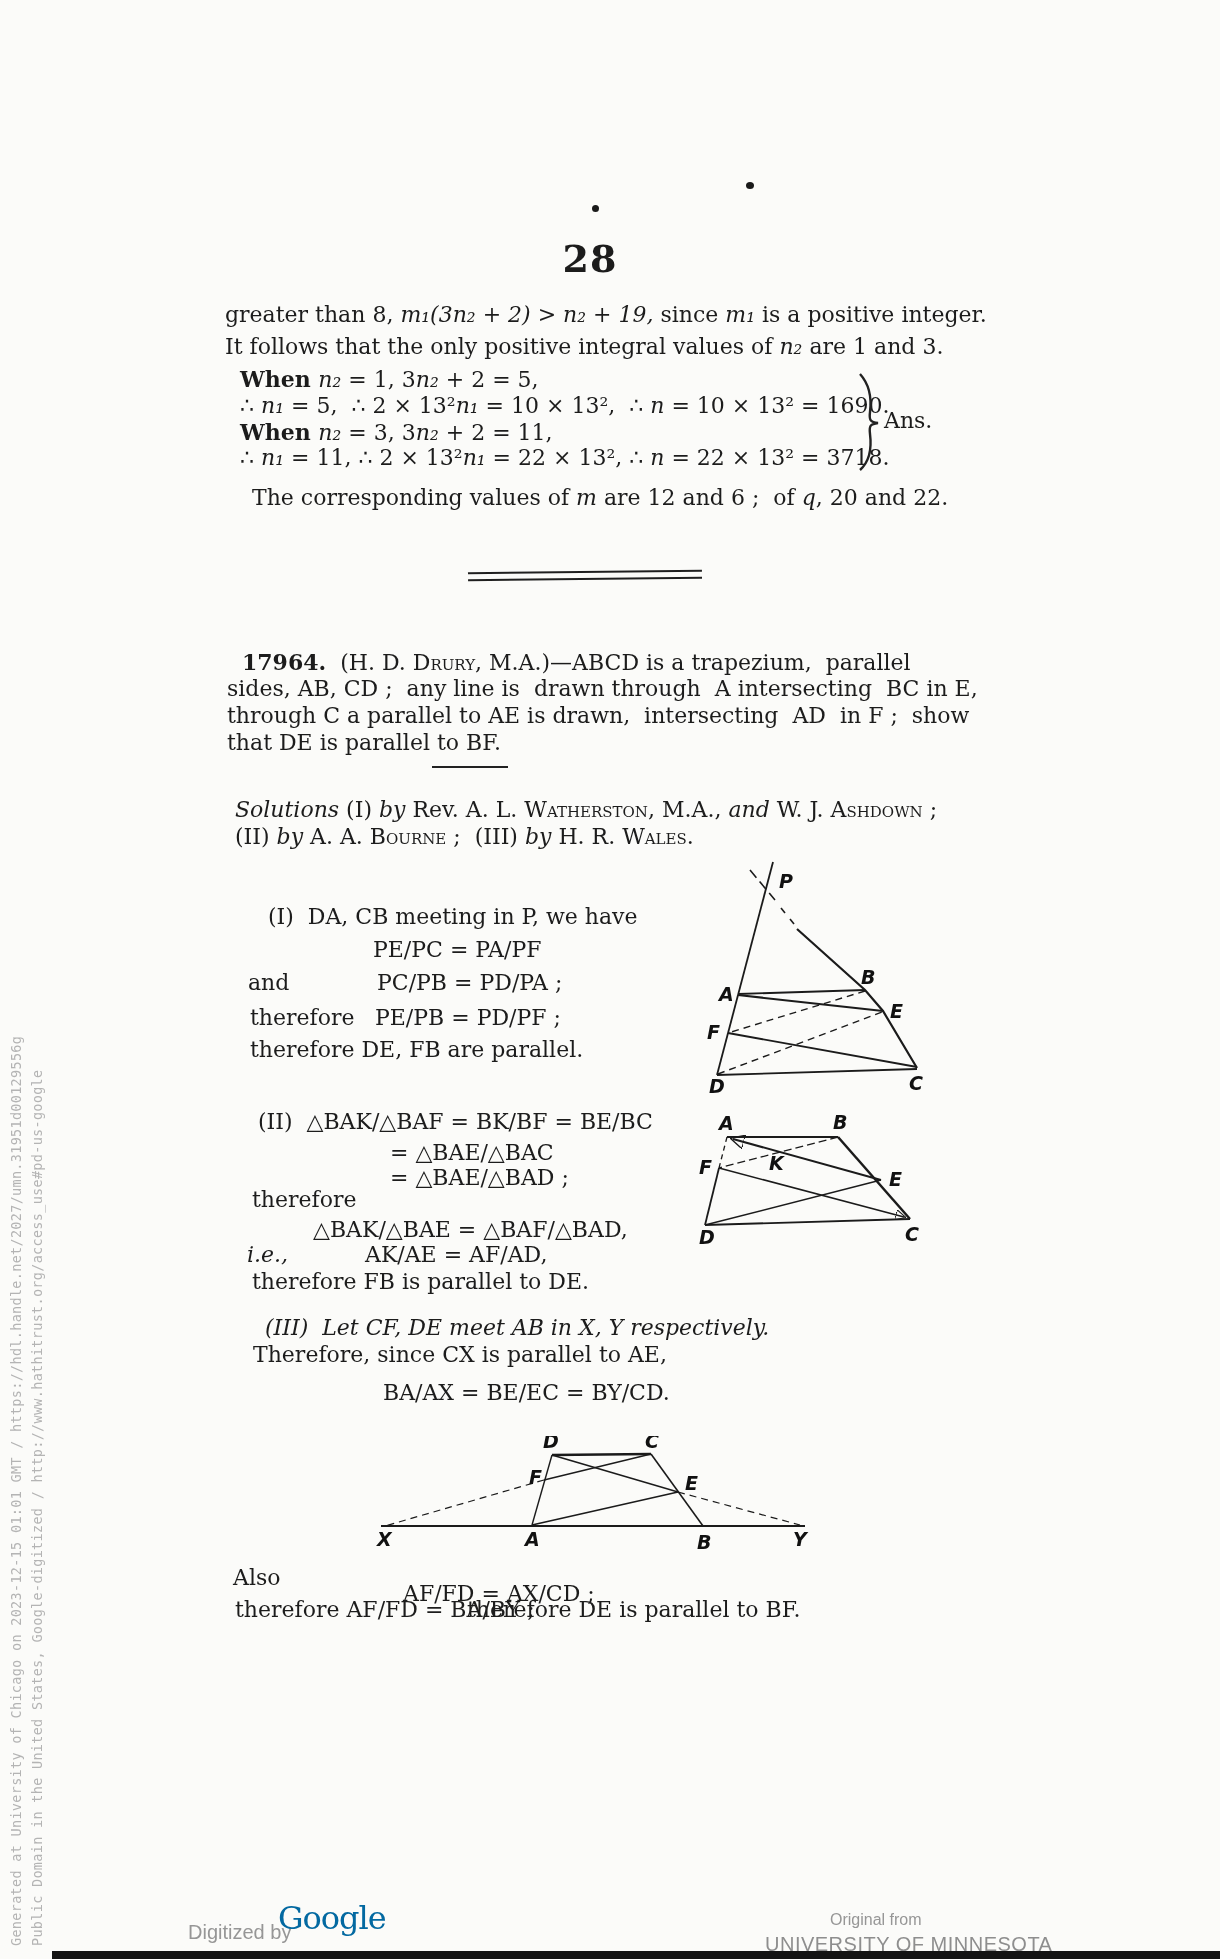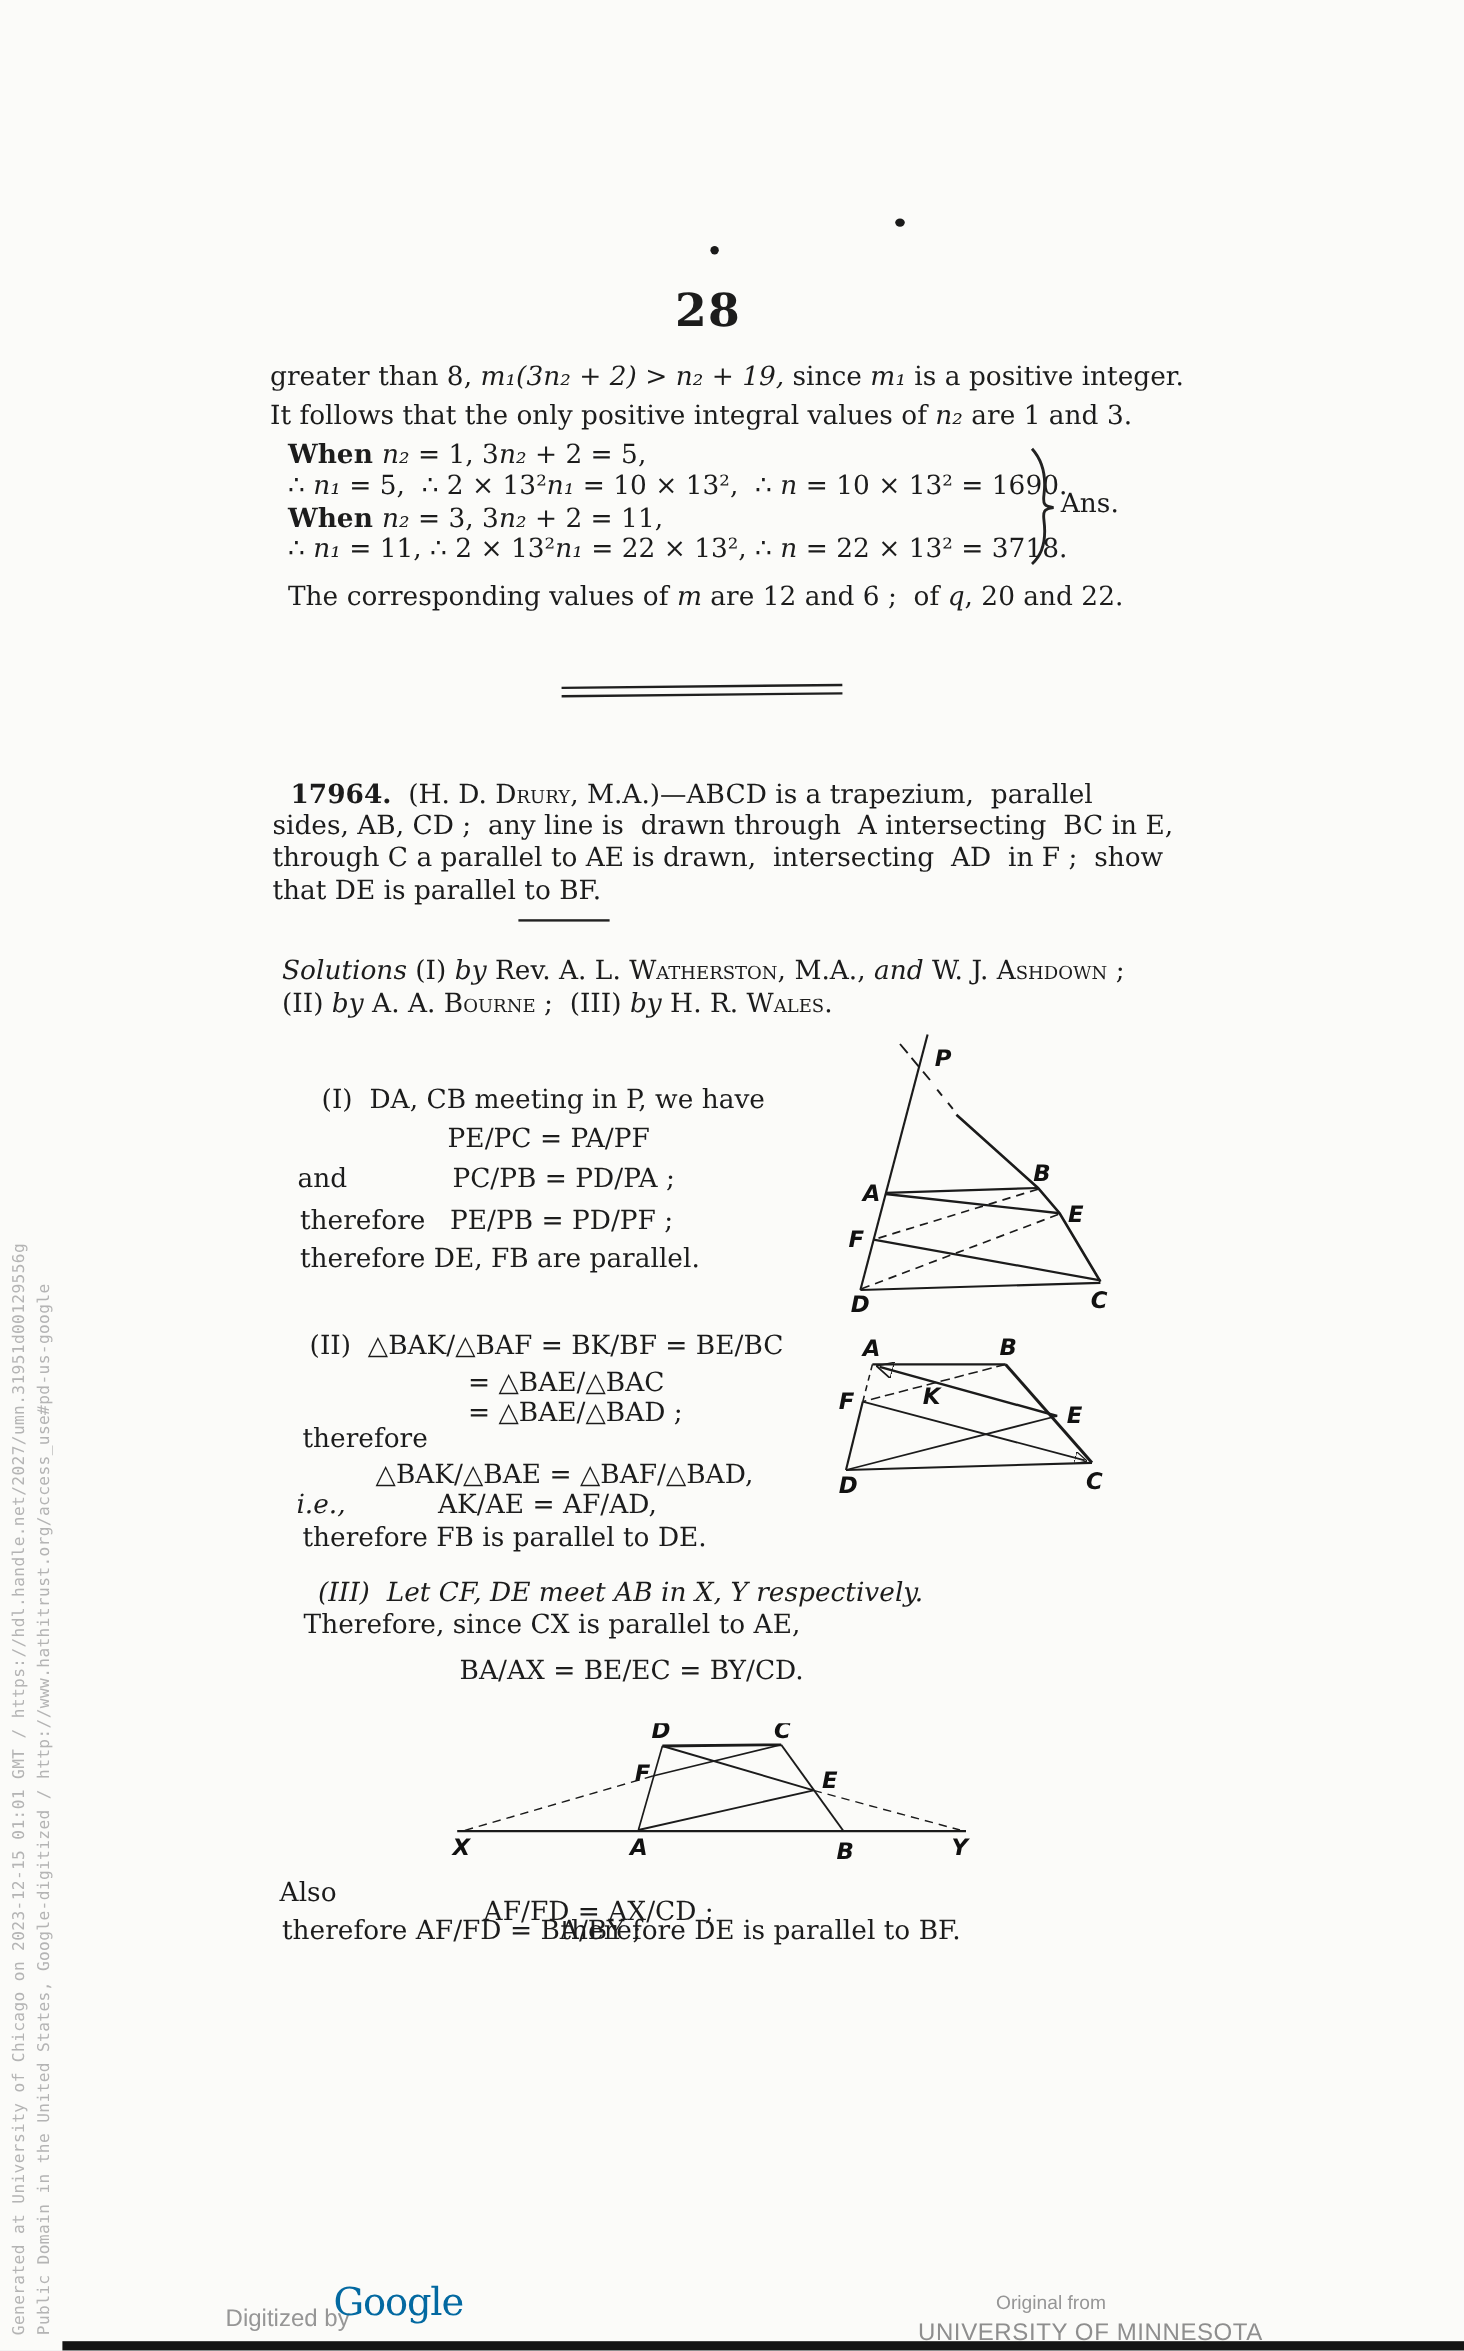--- a/index.html
+++ b/index.html
@@ -45,21 +45,21 @@
   <div class="line" style="left:240px;top:365px;"><span class="b">When </span><span class="i">n₂</span><span> = 1, 3</span><span class="i">n₂</span><span> + 2 = 5,</span></div>
   <div class="line" style="left:240px;top:392px;"><span>∴ </span><span class="i">n₁</span><span> = 5,  ∴ 2 × 13²</span><span class="i">n₁</span><span> = 10 × 13²,  ∴ </span><span class="i">n</span><span> = 10 × 13² = 1690.</span></div>
   <div class="line" style="left:240px;top:418px;"><span class="b">When </span><span class="i">n₂</span><span> = 3, 3</span><span class="i">n₂</span><span> + 2 = 11,</span></div>
   <div class="line" style="left:240px;top:444px;"><span>∴ </span><span class="i">n₁</span><span> = 11, ∴ 2 × 13²</span><span class="i">n₁</span><span> = 22 × 13², ∴ </span><span class="i">n</span><span> = 22 × 13² = 3718.</span></div>
 
   <svg class="brace" style="left:852px;top:372px;" width="40" height="100" viewBox="0 0 40 100">
     <path d="M 8,2 C 17,12 20,24 18,40 C 17,48 18,50 26,51 C 18,52 17,54 18,62 C 20,78 17,90 8,98" stroke="#222" stroke-width="2.4" fill="none"></path>
   </svg>
   <div class="line" style="left:884px;top:407px;">Ans.</div>
 
-  <div class="line" style="left:240px;top:484px;text-align:center;"><span>The corresponding values of </span><span class="i">m</span><span> are 12 and 6 ;  of </span><span class="i">q</span><span>, 20 and 22.</span></div>
+  <div class="line" style="left:252px;top:484px;text-align:center;"><span>The corresponding values of </span><span class="i">m</span><span> are 12 and 6 ;  of </span><span class="i">q</span><span>, 20 and 22.</span></div>
 
   <div class="rule2" style="left:468px;top:571px;width:234px;">
     <div></div>
       <div></div>
   </div>
 
   <div class="line" style="left:242px;top:648px;"><span class="b">17964.</span><span>  (H. D. </span><span class="sc">Drury</span><span>, M.A.)—ABCD is a trapezium,  parallel</span></div>
   <div class="line" style="left:227px;top:675px;"><span>sides, AB, CD ;  any line is  drawn through  A intersecting  BC in E,</span></div>
   <div class="line" style="left:227px;top:702px;"><span>through C a parallel to AE is drawn,  intersecting  AD  in F ;  show</span></div>
   <div class="line" style="left:227px;top:729px;"><span>that DE is parallel to BF.</span></div>

